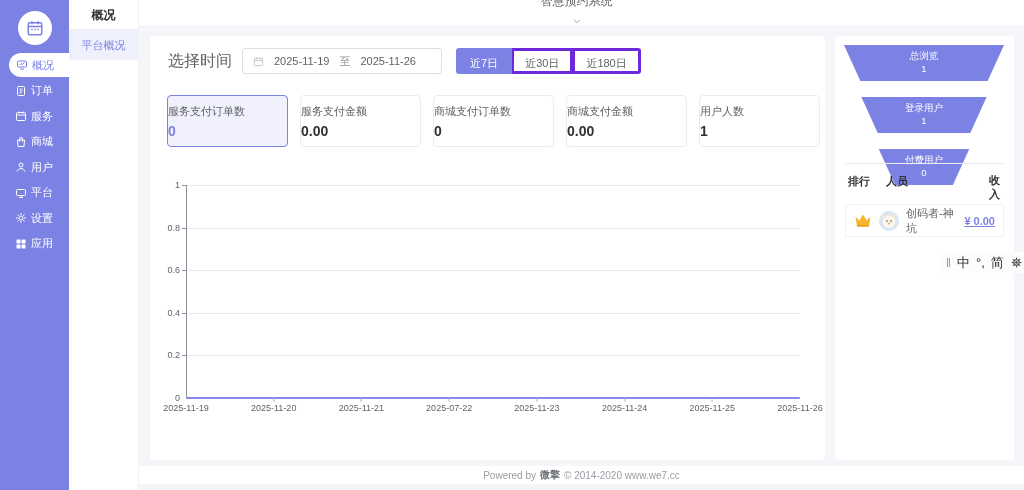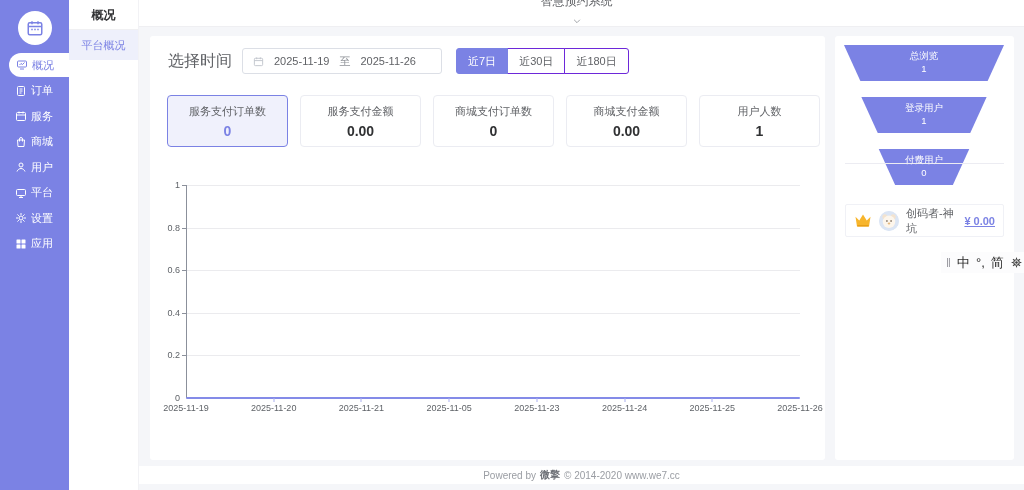--- a/index.html
+++ b/index.html
@@ -26,27 +26,27 @@
 
   
   .main-card { position:absolute; left:150px; top:36px; width:675px; height:424px; background:#fff; border-radius:3px; z-index:1; }
 
   .filter-row { position:absolute; left:18px; top:12px; display:flex; align-items:center; height:26px; }
   .filter-label { font-size:16px; color:#606266; margin-right:10px; }
   .date-input { display:flex; align-items:center; border:1px solid #dcdfe6; border-radius:3px; height:26px; padding:0 10px; gap:10px; width:200px; background:#fff; cursor:pointer; }
   .date-input .dtxt { font-size:11px; color:#606266; }
   .date-sep { font-size:11px; color:#909399; }
   .range-group { display:flex; margin-left:14px; }
-  .range-btn { height:26px; padding:0 11px; font-size:11px; line-height:24px; border:1px solid #6d28d9; background:#fff; color:#606266; cursor:pointer; margin-left:-1px; }
+  .range-btn { height:26px; padding:0 11px; font-size:11px; line-height:24px; border:3px solid #6d28d9; background:#fff; color:#606266; cursor:pointer; margin-left:-1px; }
   .range-btn:first-child { border-radius:3px 0 0 3px; margin-left:0; }
   .range-btn:last-child { border-radius:0 3px 3px 0; }
   .range-btn.active { background:#7b82e4; border-color:#7b82e4; color:#fff; position:relative; }
 
   .stats-row { position:absolute; left:17px; top:59px; display:flex; gap:12px; }
-  .stat-card { width:121px; height:52px; border:1px solid #ebecf2; border-radius:4px; background:#fff; display:flex; flex-direction:column; align-items:center; justify-content:center; gap:4px; cursor:pointer; }
+  .stat-card { width:121px; height:52px; border:1px solid #ebecf2; border-radius:4px; background:#fff; display:flex; flex-direction:column; align-items:flex-start; justify-content:center; gap:4px; cursor:pointer; }
   .stat-card .slabel { font-size:11px; color:#606266; }
   .stat-card .svalue { font-size:14px; font-weight:bold; color:#303133; }
   .stat-card.active { border-color:#7b82e4; background:#f0f1fc; }
   .stat-card.active .svalue { color:#7b82e4; }
 
   
   .chart { position:absolute; left:36px; top:149px; width:614px; height:213px; }
   .yaxis { position:absolute; left:0; top:0; bottom:0; width:1px; background:#8b909b; }
   .gridline { position:absolute; left:0; right:0; height:1px; background:#ebebee; }
   .g0{top:0;} .g1{top:20%;} .g2{top:40%;} .g3{top:60%;} .g4{top:80%;}
@@ -282,21 +282,21 @@
     <div class="dataline"></div>
     <div class="xtick p1"></div>
     <div class="xtick p2"></div>
     <div class="xtick p3"></div>
     <div class="xtick p4"></div>
     <div class="xtick p5"></div>
     <div class="xtick p6"></div>
     <span class="xlab p0">2025-11-19</span>
     <span class="xlab p1">2025-11-20</span>
     <span class="xlab p2">2025-11-21</span>
-    <span class="xlab p3">2025-11-05</span>
+    <span class="xlab p3">2025-07-22</span>
     <span class="xlab p4">2025-11-23</span>
     <span class="xlab p5">2025-11-24</span>
     <span class="xlab p6">2025-11-25</span>
     <span class="xlab p7">2025-11-26</span>
   </div>
 </div>
 
 <div class="right-card">
   <div class="funnel">
     <div class="fseg fs0">
@@ -308,20 +308,25 @@
       <span>1</span>
     </div>
     <div class="fseg fs2">
       <span>付费用户</span>
       <span>0</span>
     </div>
   </div>
 
   <div class="rank-divider"></div>
 
+  <div class="rank-header">
+    <span class="rh-rank">排行</span>
+    <span class="rh-person">人员</span>
+    <span class="rh-income">收入</span>
+  </div>
 
   <div class="rank-row">
     <span>
       <svg width="18" height="15" viewBox="0 0 24 20">
           <path d="M2 5l5 5 5-8 5 8 5-5-2 13H4L2 5z" fill="#f7b52c"></path>
           <path d="M4.5 16h15v2h-15z" fill="#e89f15"></path>
         </svg>
     </span>
     <span class="avatar">
       <svg width="20" height="20" viewBox="0 0 24 24">

